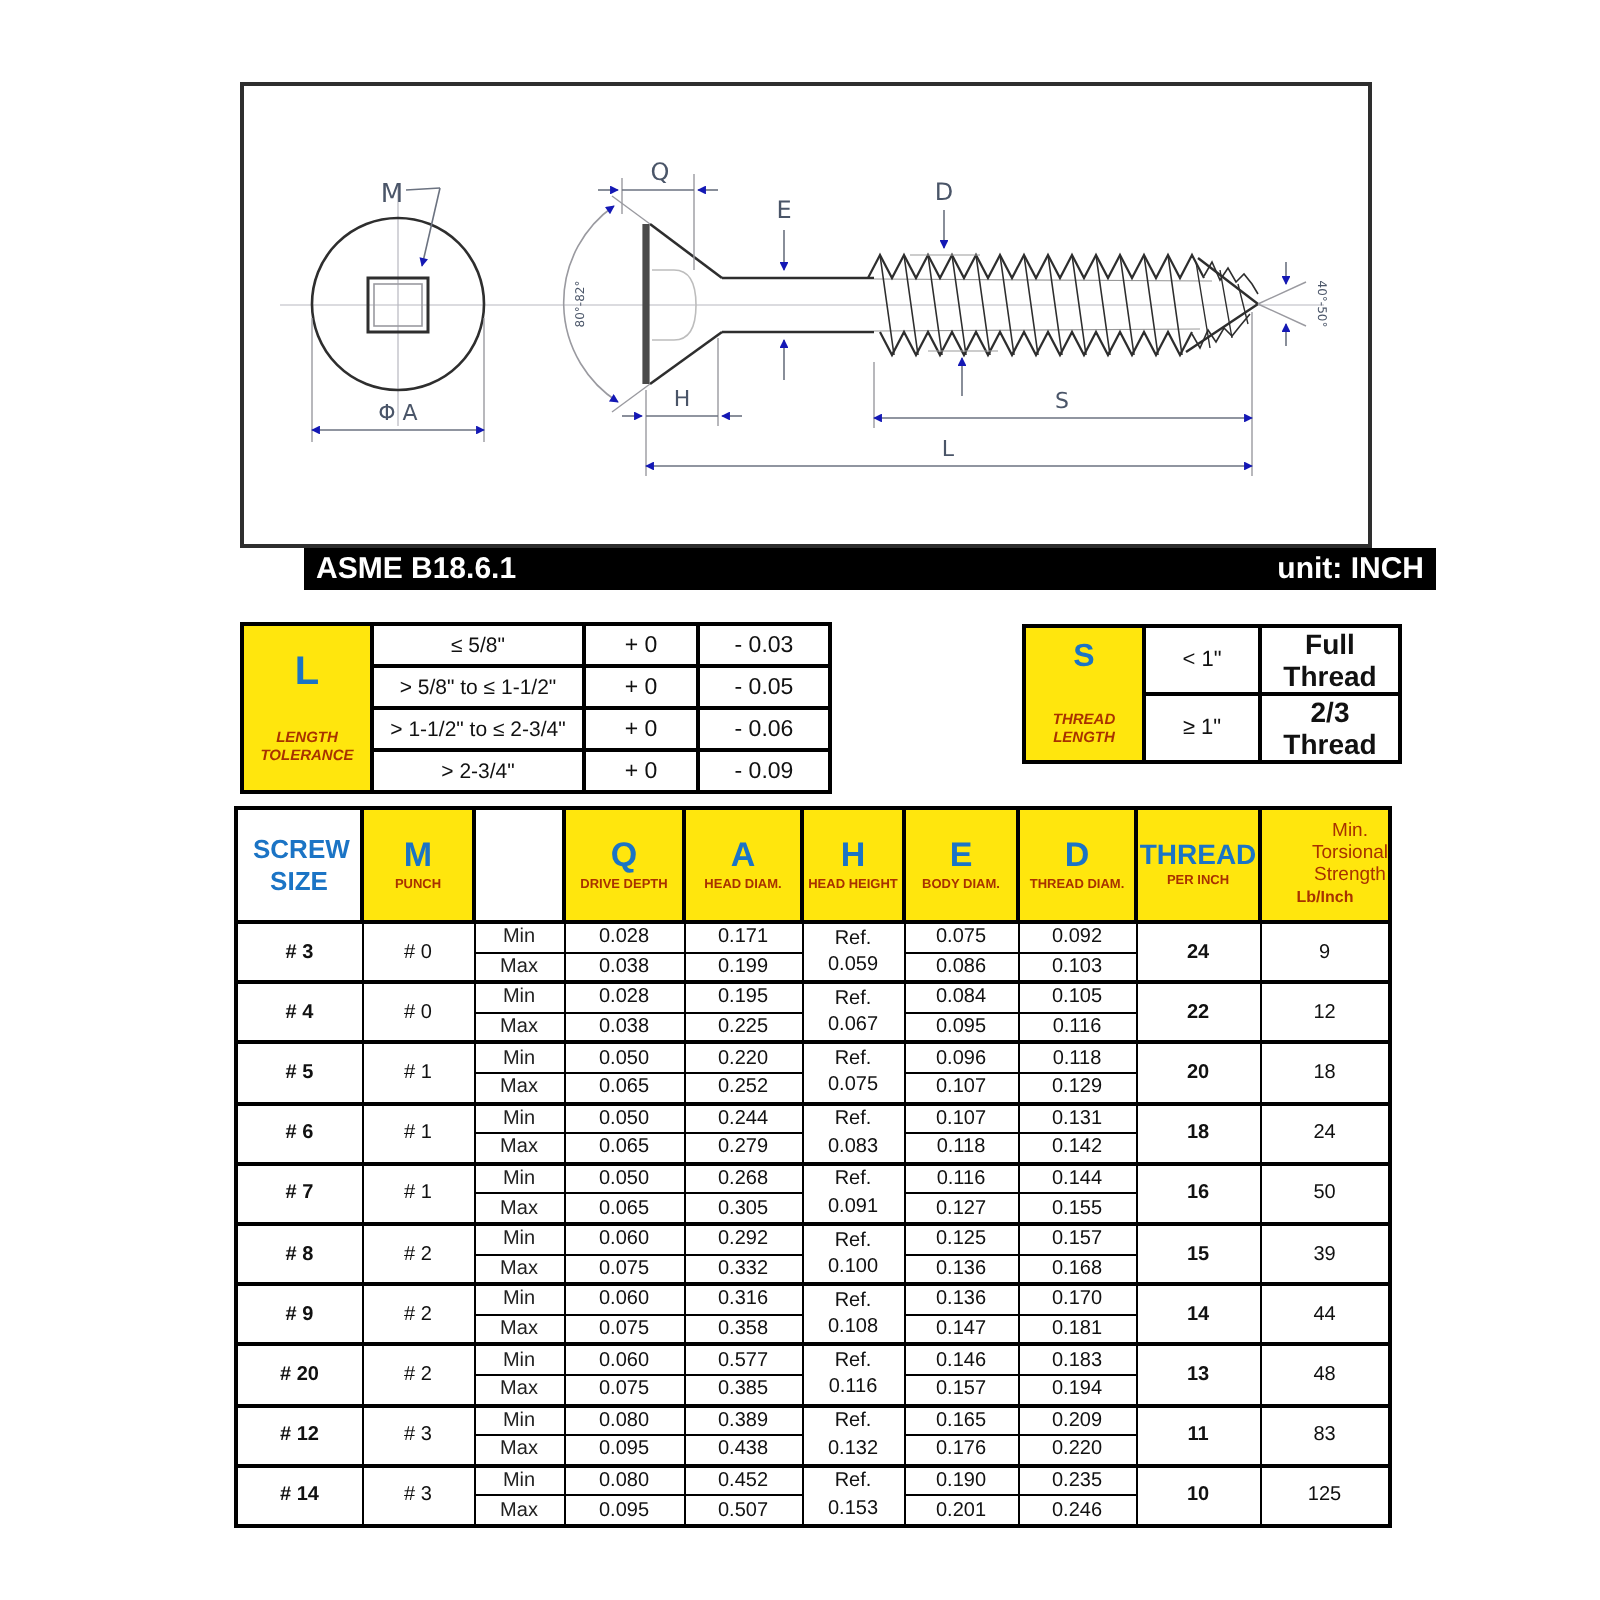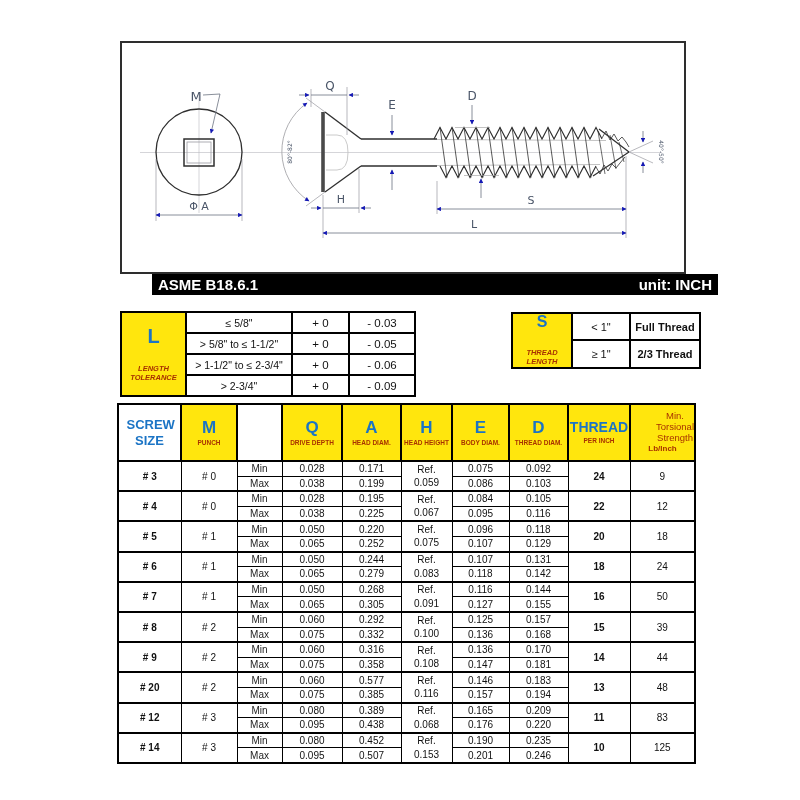--- a/index.html
+++ b/index.html
@@ -31,21 +31,21 @@
   .sym-cell{background:#ffe60d;}
   .sym-big{color:#1b74c5;font-weight:bold;font-size:20px;line-height:1;}
   .sym-big.small{font-size:16px;}
   .sym-cap{color:#a83200;font-weight:bold;font-size:7.5px;line-height:1.25;margin-top:18px;font-style:italic;}
   #l-table td.rng{font-size:10.5px;width:100px;height:19px;}
   #l-table td.pl{font-size:11.5px;width:51px;}
   #l-table td.mi{font-size:11.5px;width:60px;margin-left:28px;}
   #l-table th{width:59px;}
   #s-table th{width:54px;}
   #s-table td.rng{font-size:11px;width:52px;height:19px;}
-  #s-table td.val{font-size:11px;font-weight:bold;width:64px;}
+  #s-table td.val{font-size:14px;font-weight:bold;width:64px;}
   
   #spec-table{position:absolute;left:117px;top:403px;table-layout:fixed;border:2px solid #84cc16;}
   #spec-table th,#spec-table td{
     border:1px solid #000;text-align:center;vertical-align:middle;padding:0;overflow:hidden;
   }
   #spec-table thead th{height:55px;border:2px solid #000;background:#ffe60d;}
   #spec-table thead th.white{background:#fff;}
   .screw-head{color:#1b74c5;font-weight:bold;font-size:13px;line-height:1.2;width:46px;margin:0 auto;}
   .hsym{color:#1b74c5;font-weight:bold;font-size:17px;line-height:1;}
   .hsym.thread{font-size:14px;}
@@ -472,21 +472,21 @@
 
     <tbody class="grp">
       <tr class="sub1">
         <td class="c-size" rowspan="2"># 12</td>
         <td class="c-punch" rowspan="2"># 3</td>
         <td class="c-mm">Min</td>
         <td class="c-num">0.080</td>
         <td class="c-num">0.389</td>
         <td class="c-href" rowspan="2">
           <div>Ref.</div>
-          <div>0.068</div>
+          <div>0.132</div>
         </td>
         <td class="c-num">0.165</td>
         <td class="c-num">0.209</td>
         <td class="c-tpi" rowspan="2">11</td>
         <td class="c-str" rowspan="2">83</td>
       </tr>
       <tr>
         <td class="c-mm">Max</td>
         <td class="c-num">0.095</td>
         <td class="c-num">0.438</td>

